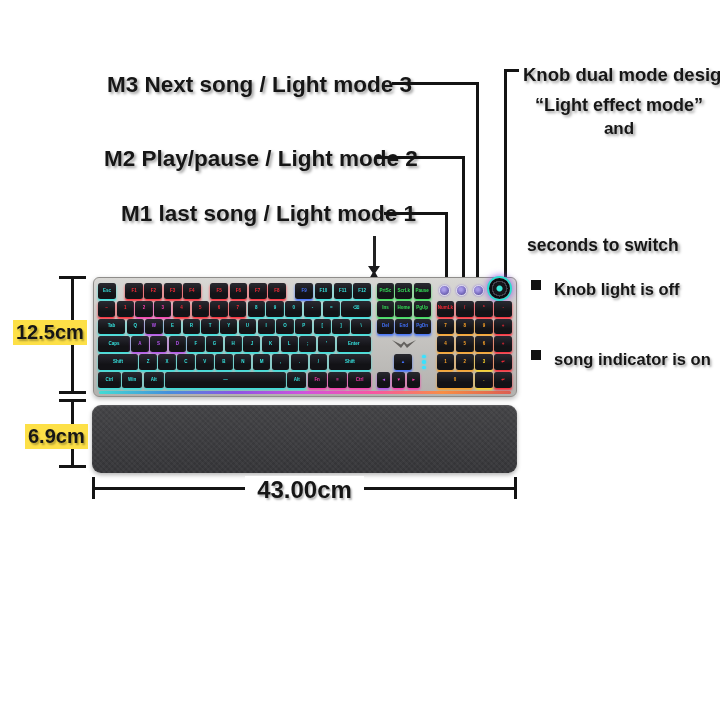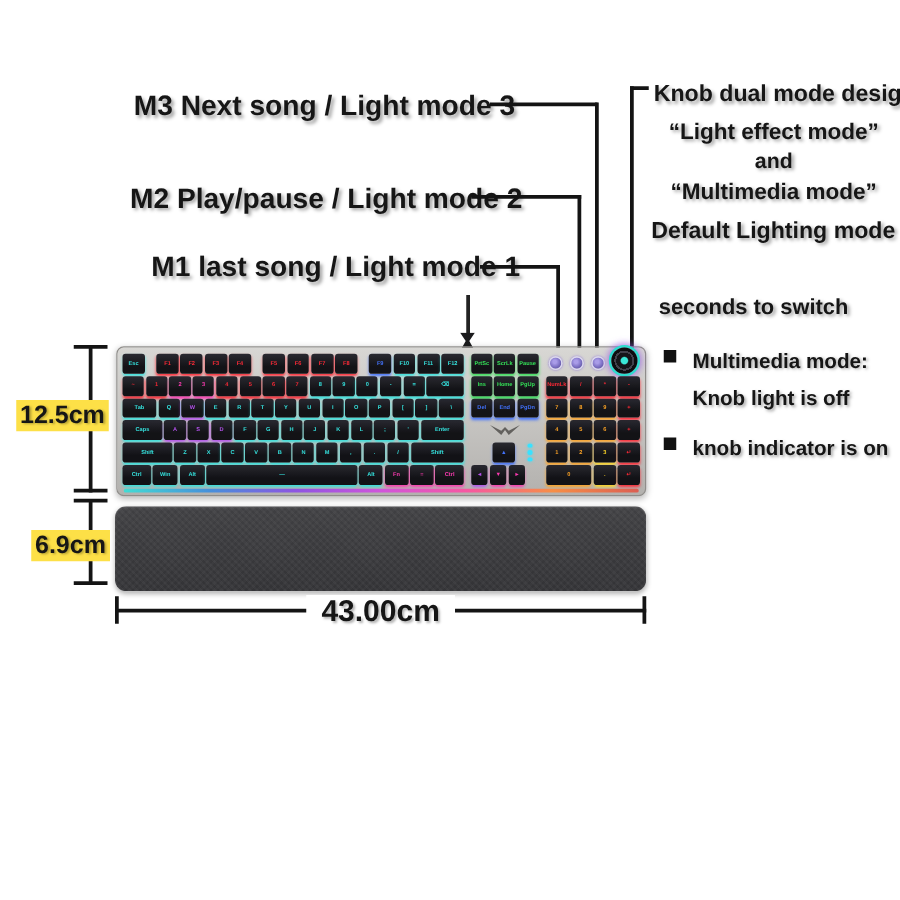--- a/index.html
+++ b/index.html
@@ -107,35 +107,32 @@
   <div class="ln ln-m2h"></div>
   <div class="ln ln-m2v"></div>
   <div class="ln ln-m1h"></div>
   <div class="ln ln-m1v"></div>
   <div class="ln ln-knobv"></div>
   <div class="ln ln-knobt"></div>
 
   <div class="note note-title">Knob dual mode design</div>
   <div class="note note-and">and</div>
   <div class="note note-q1">“Light effect mode”</div>
-  <div class="note note-q2">“Multimedia mode”</div>
-  <div class="note note-default">Default Lighting mode</div>
   <div class="note note-press2">seconds to switch</div>
 
   <div class="bullet bullet-1">
     <div class="bsq"></div>
     <div class="btxt">
-      <div>Multimedia mode:</div>
       <div>Knob light is off</div>
     </div>
   </div>
   <div class="bullet bullet-2">
     <div class="bsq"></div>
     <div class="btxt">
-      <div>knob indicator is on</div>
+      <div>song indicator is on</div>
     </div>
   </div>
 
   <div class="cable"></div>
   <div class="plug"></div>
 
   <div class="kb">
     <div class="cluster c-main">
         <div class="krow">
           <div class="key" style="flex: 14 1 0%; box-shadow: rgb(47, 227, 223) 0px 2px 2.5px -0.5px; color: rgb(47, 227, 223);">Esc</div>

